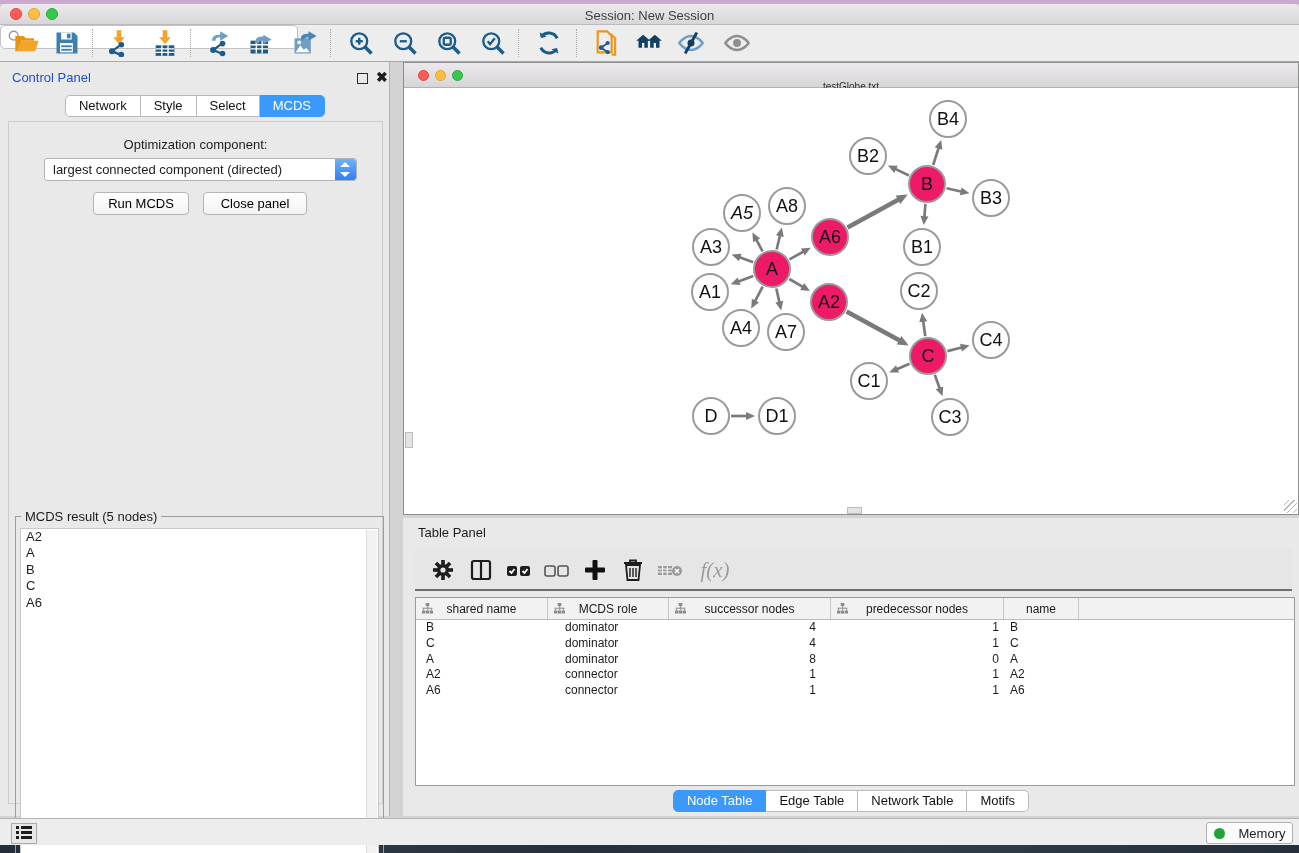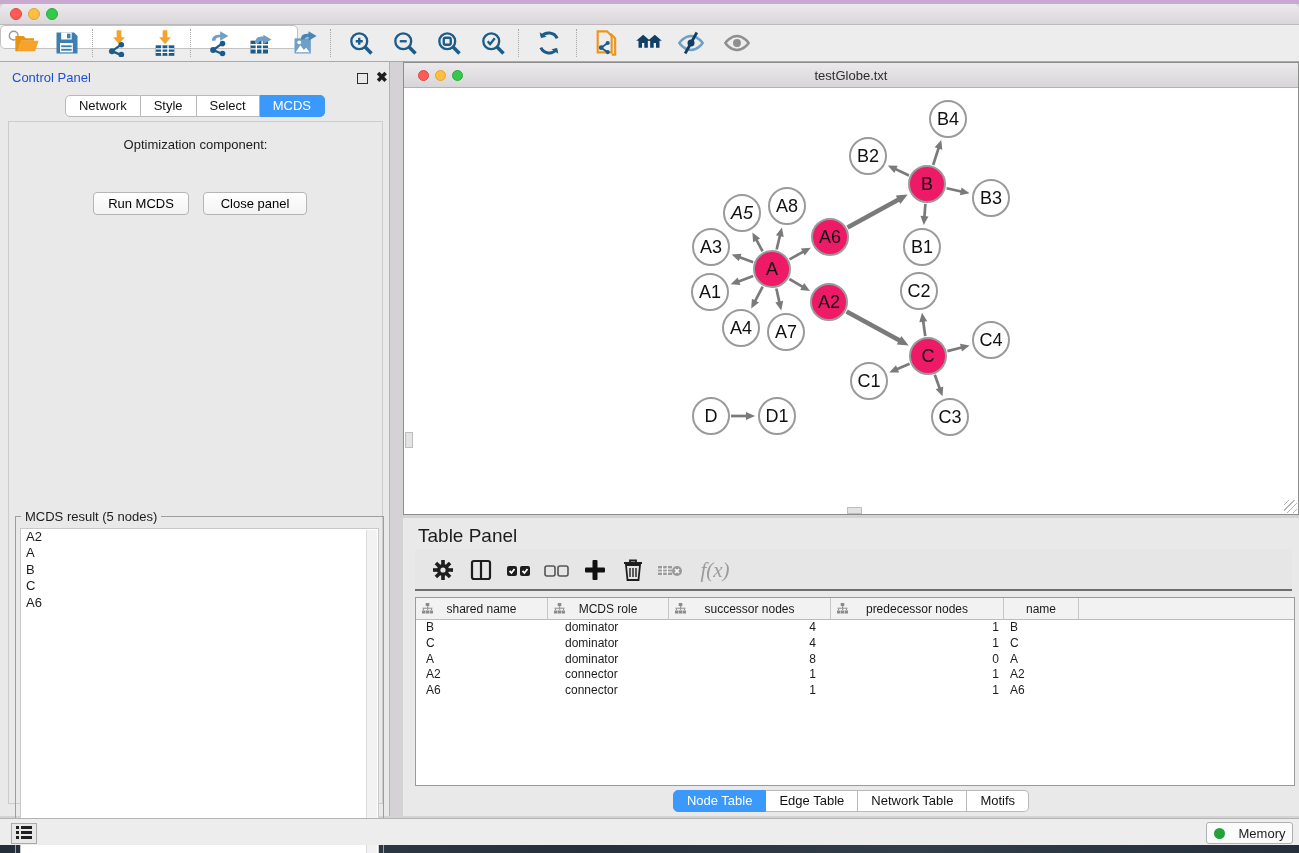--- a/index.html
+++ b/index.html
@@ -63,34 +63,34 @@
   #mcds-legend { position:absolute; top:-8px; left:5px; background:#e9e9e9; padding:0 4px; font-size:13px; }
   #mcds-list { position:absolute; left:4px; top:11px; width:359px; height:328px; background:#fff; border:1px solid #c9c9c9; }
   #mcds-scroll { position:absolute; right:1px; top:1px; width:11px; height:326px; background:#f2f2f2; border-left:1px solid #dcdcdc; }
   .mcds-item { padding-left:5px; font-size:13px; line-height:16.4px; }
 
   
   #net-window { left:403px; top:62px; width:896px; height:453px; background:#fff; border:1px solid #8e8e8e; }
   #net-titlebar { left:0; top:0; width:100%; height:25px; background:linear-gradient(#ebe9eb,#d8d5d8);
     border-bottom:1px solid #b4b1b4; }
   .tl2 { width:11px; height:11px; border-radius:50%; top:7px; }
-  #net-title { width:100%; text-align:center; top:5px; font-size:13px; color:#2e2e2e; }
+  #net-title { width:100%; text-align:center; top:18px; font-size:10px; color:#2e2e2e; }
   #graph-canvas { left:0; top:25px; width:894px; height:426px; background:#fff; overflow:hidden; }
   #edges-svg { position:absolute; left:0; top:0; }
   .gnode { position:absolute; width:38px; height:38px; border-radius:50%; border:2px solid #9a9a9a; background:#fff;
     display:flex; align-items:center; justify-content:center; font-size:18px; color:#111; cursor:pointer; }
   .gnode.pink { background:#ee1a68; }
   #net-scroll-v { left:1px; top:369px; width:8px; height:16px; background:#e3e3e3; border:1px solid #bdbdbd; }
   #net-scroll-h { left:443px; top:444px; width:15px; height:7px; background:#e3e3e3; border:1px solid #bdbdbd; }
   #net-grip { right:1px; bottom:1px; width:13px; height:13px;
     background:repeating-linear-gradient(135deg, transparent 0 3px, #b5b5b5 3px 4px); }
 
   
   #table-panel { left:403px; top:518px; width:896px; height:298px; background:#e9e9e9; }
-  #tp-title { left:15px; top:7px; font-size:19px; }
+  #tp-title { left:15px; top:7px; font-size:13px; }
   #tp-toolbar { left:12px; top:31px; width:877px; height:42px; background:#e6e6e6; border-bottom:2px solid #6e6e6e; }
   .tpbtn { position:absolute; top:5px; width:32px; height:32px; background:transparent; border:none; cursor:pointer; }
   .tpbtn svg { display:block; margin:0 auto; }
   #fx-btn { font-family:"Liberation Serif",serif; font-style:italic; font-size:21px; color:#9b9b9b; }
   #data-table { left:12px; top:79px; width:880px; height:189px; background:#fff; border:1px solid #9a9a9a; overflow:hidden; }
   #thead-row { display:flex; height:22px; background:#f2f2f2; border-bottom:1px solid #bcbcbc; }
   .th { position:relative; border-right:1px solid #c6c6c6; display:flex; align-items:center; justify-content:center;
     font-size:12px; color:#1a1a1a; cursor:pointer; }
   .th .hicon { position:absolute; left:6px; top:5px; }
   .c0{width:132px}.c1{width:121px}.c2{width:162px}.c3{width:173px}.c4{width:75px}.cf{flex:1;border-right:none}
@@ -113,20 +113,21 @@
 </head>
 <body>
 
 <div id="desktop-top" class="abs"></div>
 <div id="desktop-bottom" class="abs"></div>
 
 <div id="titlebar" class="abs">
   <span class="tl red abs" style="left:10px"></span>
   <span class="tl yellow abs" style="left:28px"></span>
   <span class="tl green abs" style="left:46px"></span>
+  <div id="window-title" class="abs">Session: New Session</div>
 </div>
 
 <div id="toolbar" class="abs">
   <button class="tbtn" style="left:8px">
       <svg viewBox="0 0 24 24">
         <path fill="#e8940c" d="M2 6h7l2 2h7v2H7l-3 9H2z"></path>
         <path fill="#f5a32b" d="M7 10h15l-3 9H4z"></path>
       </svg>
     </button>
   <button class="tbtn" style="left:48px">
@@ -279,20 +280,27 @@
   <div id="cp-tabs" class="abs">
     <span class="seg-group" id="cp-tab-group">
         <span class="seg">Network</span>
         <span class="seg">Style</span>
         <span class="seg">Select</span>
         <span class="seg sel">MCDS</span>
       </span>
   </div>
   <div id="cp-inner" class="abs">
     <div id="opt-label" class="abs">Optimization component:</div>
+    <div id="opt-select" class="abs">
+      <span class="val">largest connected component (directed)</span>
+      <span id="opt-stepper">
+          <span class="up"></span>
+          <span class="dn"></span>
+        </span>
+    </div>
     <button class="cp-btn" id="run-btn">Run MCDS</button>
     <button class="cp-btn" id="close-btn">Close panel</button>
     <div id="mcds-fieldset" class="abs">
       <span id="mcds-legend">MCDS result (5 nodes)</span>
       <div id="mcds-list">
         <div id="mcds-scroll"></div>
       <div class="mcds-item">A2</div>
           <div class="mcds-item">A</div>
           <div class="mcds-item">B</div>
           <div class="mcds-item">C</div>

